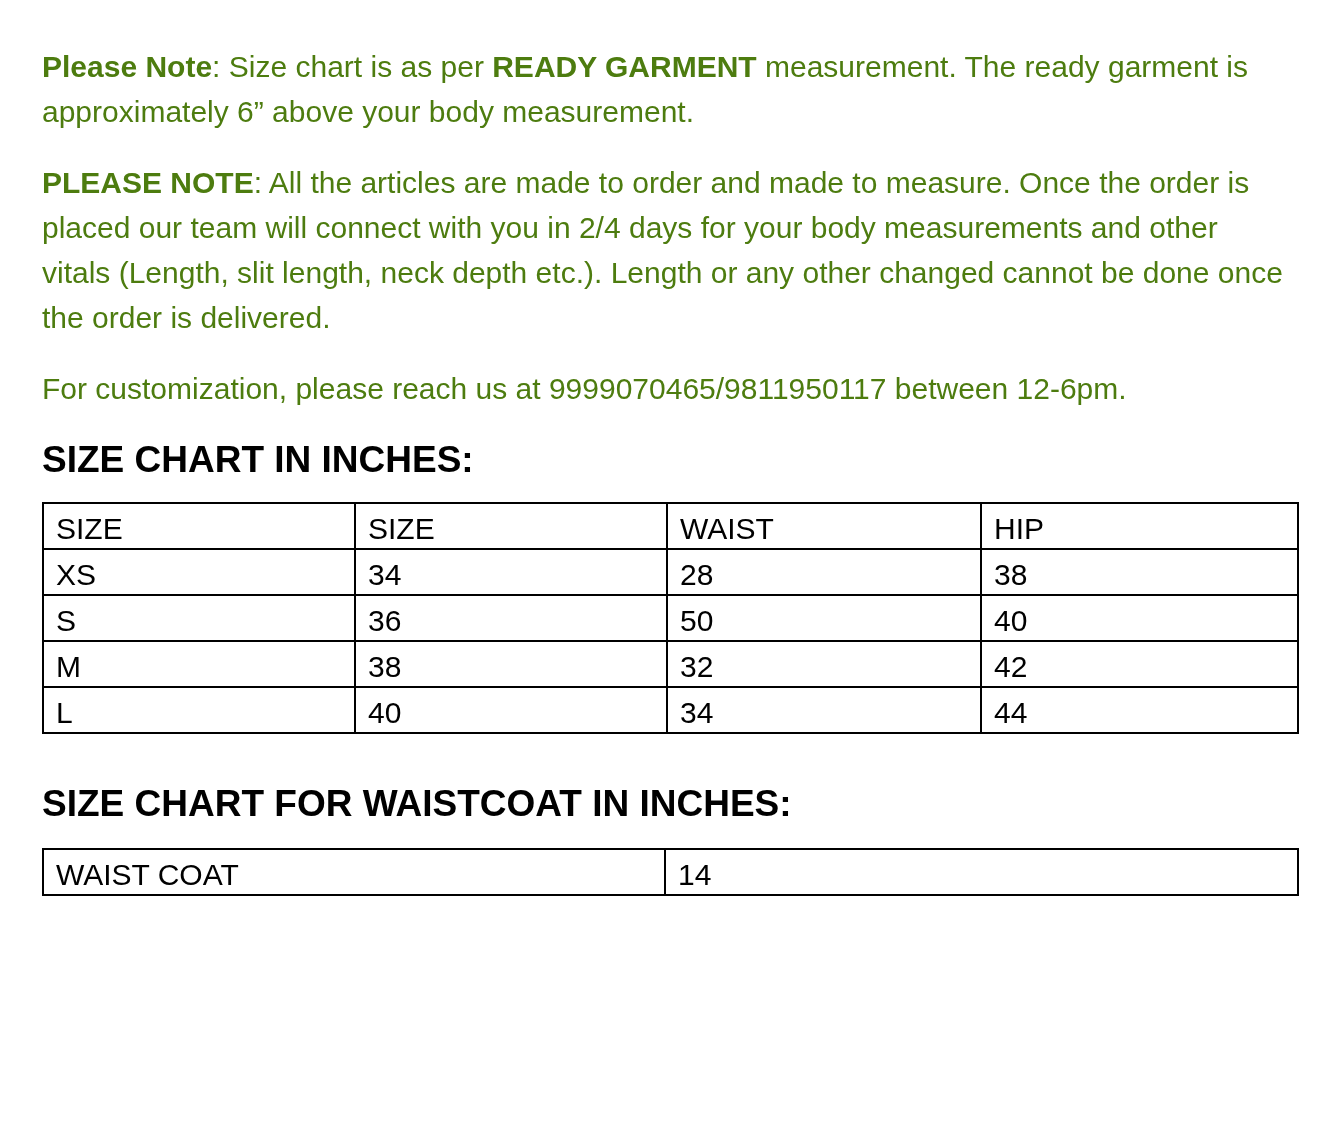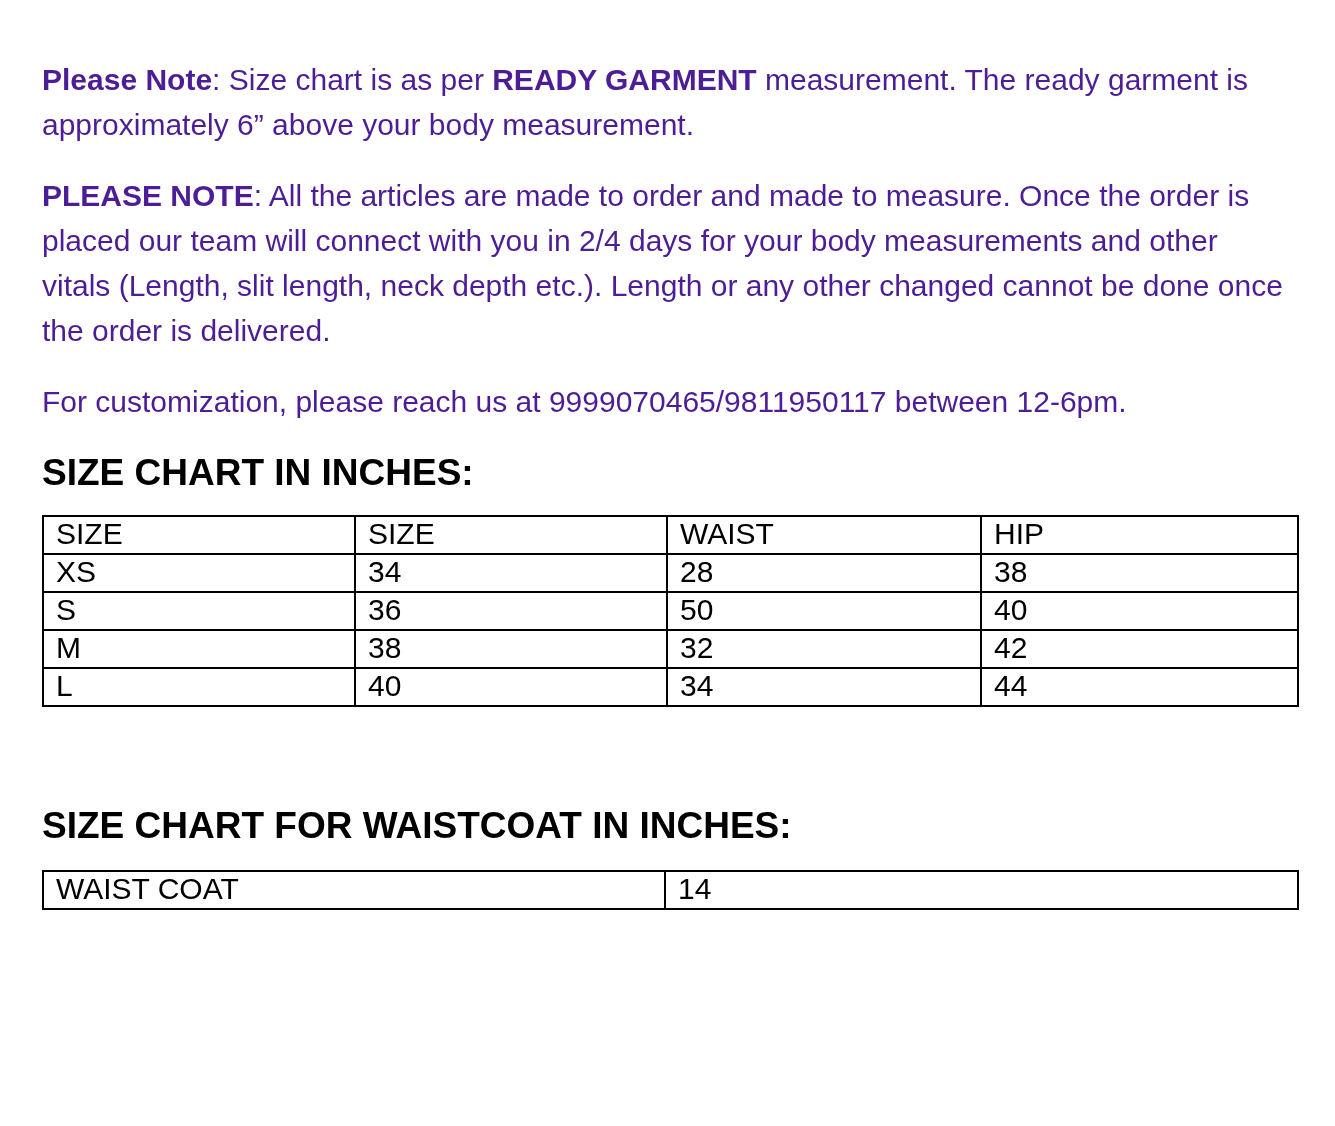--- a/index.html
+++ b/index.html
@@ -12,49 +12,49 @@
     color: #000000;
     font-family: "Liberation Sans", sans-serif;
     overflow: hidden;
   }
   .content {
     padding: 40px 42px 0 42px;
   }
   .para {
     font-size: 30px;
     line-height: 45px;
-    margin: 17px 0 26px 0;
+    margin: 4px 0 26px 0;
     max-width: 1251px;
-    color: #4c1d95;
+    color: #4d7c0f;
   }
   .bold { font-weight: 700; }
   .section-heading {
     font-size: 37px;
     line-height: 45px;
     font-weight: 700;
     margin: 0 0 20px 0;
   }
   .section-heading.second {
-    margin-top: 96px;
+    margin-top: 47px;
     margin-bottom: 22px;
   }
   table.chart {
     border-collapse: collapse;
     table-layout: fixed;
     width: 1255px;
     font-size: 30px;
   }
   table.chart th,
   table.chart td {
     border: 2px solid #000000;
     font-weight: normal;
     text-align: left;
     vertical-align: middle;
     height: 34px;
-    padding: 0 6px 2px 12px;
+    padding: 8px 6px 2px 12px;
     line-height: 34px;
     white-space: nowrap;
     overflow: hidden;
   }
 </style>
 </head>
 <body>
 
 <div class="page">
   <div class="content">

